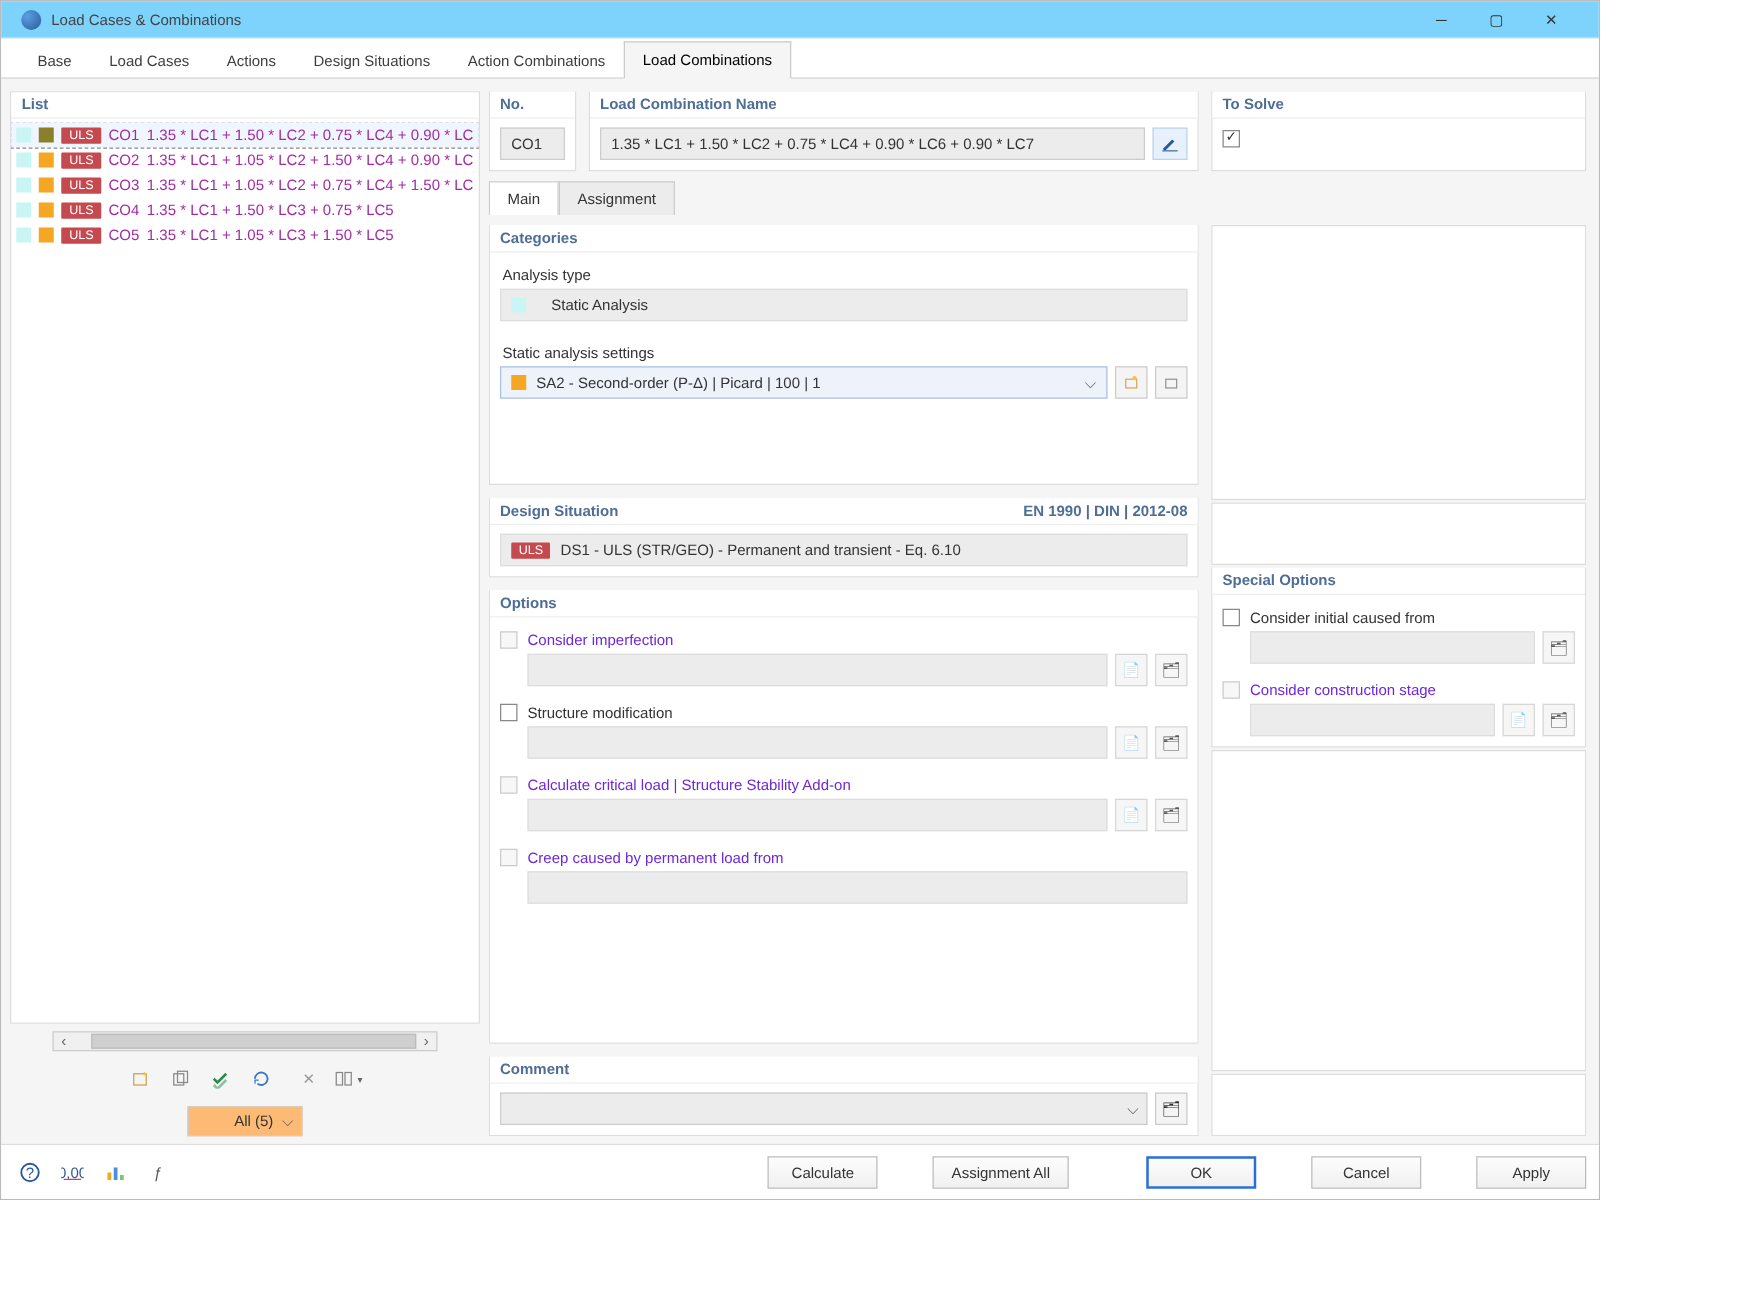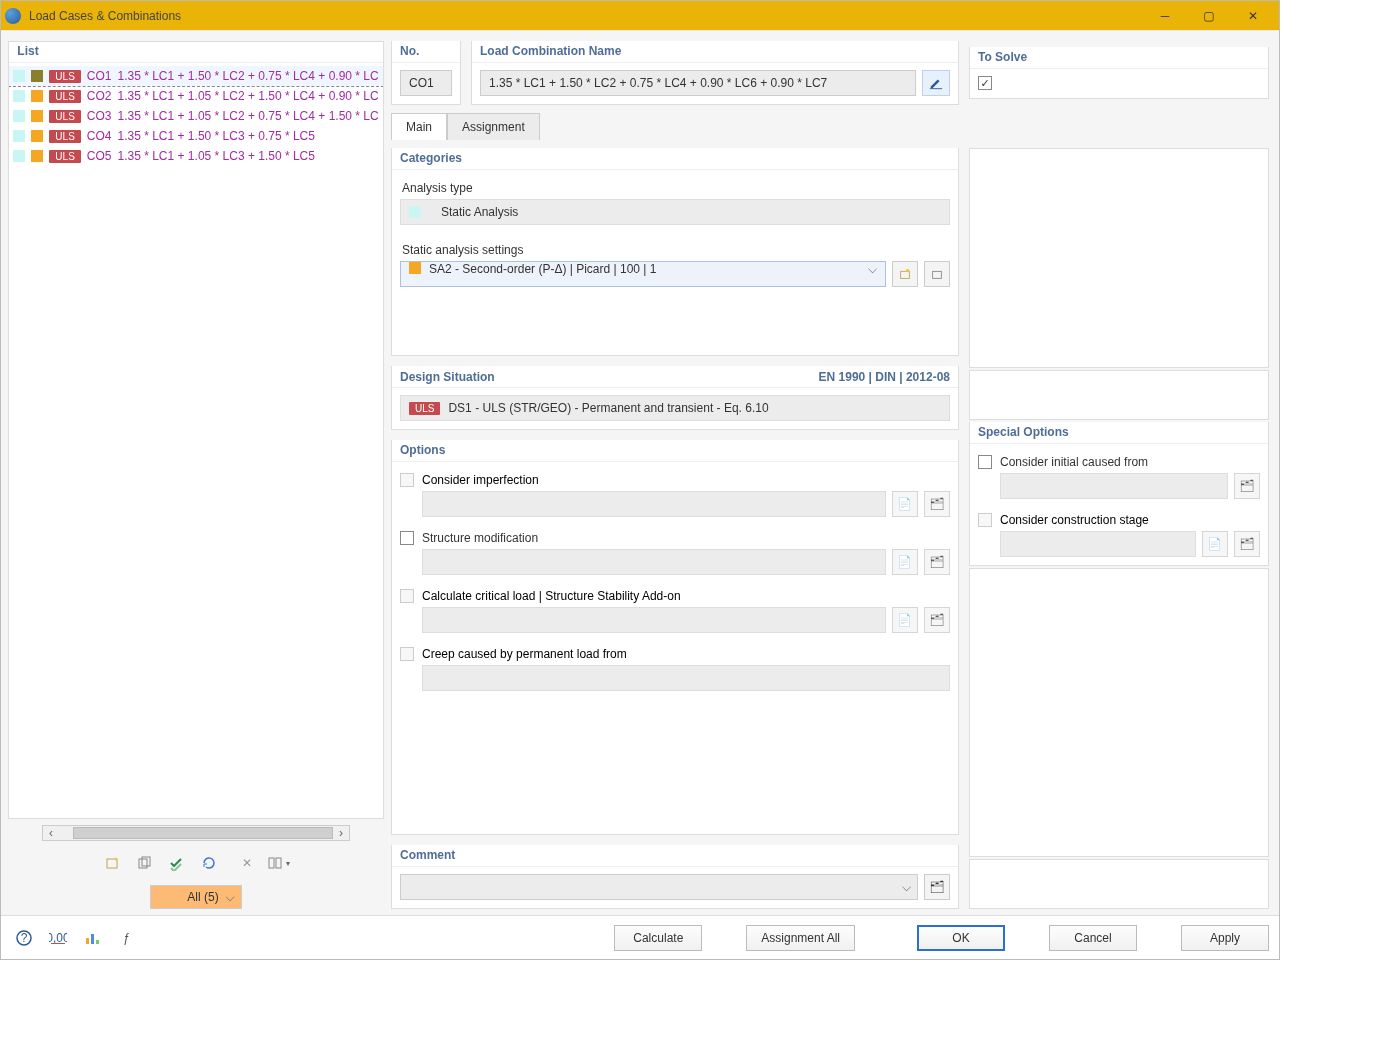--- a/index.html
+++ b/index.html
@@ -1,20 +1,20 @@
 <!DOCTYPE html>
 <html><head>
 <meta charset="utf-8">
 <style>
 * { box-sizing: border-box; margin: 0; padding: 0; font-family: "Segoe UI", Tahoma, sans-serif; font-size: 12px; }
 body { background: #ffffff; color: #333; }
 .window { width: 1280px; height: 960px; display: flex; flex-direction: column; border: 1px solid #bbb; background: #fff; }
 
 
-.titlebar { height: 30px; display: flex; align-items: center; padding: 0 4px; background: #eab308; border-bottom: 1px solid #e8e8e8; }
+.titlebar { height: 30px; display: flex; align-items: center; padding: 0 16px; background: #7dd3fc; border-bottom: 1px solid #e8e8e8; }
 .titlebar .appicon { width: 16px; height: 16px; margin-right: 8px; border-radius: 50%; background: radial-gradient(circle at 30% 30%, #5aa0e0,#2a5a9a); }
 .titlebar .title { flex: 1; color: #444; }
 .titlebar .winbtn { width: 44px; height: 30px; display:flex; align-items:center; justify-content:center; color:#333; }
 
 
 .tabs { height: 32px; display: flex; align-items: flex-end; padding: 0 14px; gap:0; border-bottom:1px solid #ccc; background:#fff;}
 .tab { padding: 7px 14px; color:#3e3e3e; border:1px solid transparent; border-bottom:none; position:relative; top:1px; cursor:default;}
 .tab.active { background:#f5f5f5; border:1px solid #ccc; border-bottom:1px solid #f5f5f5; color:#000;}
 .tab.active::after{content:"";position:absolute;left:0;right:0;bottom:-1px;height:1px;background:#f5f5f5;}
 
@@ -45,21 +45,21 @@
 
 .toolbar { display:flex; align-items:center; gap:6px; padding:4px 2px;}
 .tbtn { width:26px; height:24px; border:1px solid transparent; display:flex;align-items:center;justify-content:center; background:transparent; color:#555;}
 .tbtn svg{width:16px;height:16px;}
 .spacer{flex:1;}
 .filter-row{display:flex;gap:4px;align-items:center;}
 .filter-select{flex:1;height:24px;border:1px solid #ccc;background:#fdba74;padding:0 22px 0 36px;position:relative;display:flex;align-items:center;}
 .filter-select .chev{position:absolute;right:6px;color:#666;}
 
 
-.header-row{display:flex;gap:10px;align-items:center;}
+.header-row{display:flex;gap:10px;}
 .col-no{width:70px;}
 .col-name{flex:1;}
 .col-solve{width:300px;}
 .numbox{height:26px;border:1px solid #ccc;background:#ececec;display:flex;align-items:center;padding:0 8px;}
 .namebox{height:26px;border:1px solid #ccc;background:#ececec;flex:1;display:flex;align-items:center;padding:0 8px;color:#333;}
 .name-wrap{display:flex;align-items:center;gap:6px;}
 .iconbtn{width:28px;height:26px;border:1px solid #bcd2ef;background:#e7f1fc;display:flex;align-items:center;justify-content:center;color:#2a5a9a;}
 
 
 .subtabs{display:flex;gap:0;}
@@ -68,33 +68,33 @@
 
 
 .content-cols{flex:1;display:flex;gap:10px;overflow:hidden;}
 .col-main{flex:1;display:flex;flex-direction:column;gap:10px;overflow:auto;}
 .col-side{width:300px;display:flex;flex-direction:column;gap:2px;}
 
 .field-label{color:#333;padding:4px 0 4px 2px;}
 .readonly-cyan{height:26px;background:#ececec;border:1px solid #ddd;display:flex;align-items:center;gap:20px;padding:0 8px;}
 .readonly-cyan .sw{background:#c9f5f4;}
 .select-row{display:flex;gap:6px;align-items:center;}
-.select{flex:1;height:26px;border:1px solid #abc1e0;background:#eef3fb;display:flex;align-items:flex-start;padding:0 8px;gap:8px;position:relative;}
+.select{flex:1;height:26px;border:1px solid #abc1e0;background:#eef3fb;display:flex;align-items:center;padding:0 8px;gap:8px;position:relative;}
 .select .chev{margin-left:auto;color:#666;}
 .small-icon-btn{width:26px;height:26px;border:1px solid #ccc;background:#f4f4f4;display:flex;align-items:center;justify-content:center;}
 .ds-row{display:flex;align-items:center;justify-content:space-between;}
 .ds-code{color:#4f6e96;font-weight:600;}
 .ds-bar{height:26px;background:#ececec;border:1px solid #ddd;display:flex;align-items:center;gap:8px;padding:0 8px;}
 
 .chk-row{display:flex;align-items:center;gap:8px;padding:4px 0;}
 .chk{width:14px;height:14px;border:1px solid #888;background:#fff;display:inline-flex;align-items:center;justify-content:center;}
 .chk.disabled{border-color:#ccc;background:#f7f7f7;}
 .chk.checked::after{content:"✓";font-size:11px;color:#333;line-height:1;}
 .chk-label{color:#333;}
-.chk-label.disabled{color:#000000;}
+.chk-label.disabled{color:#6d28d9;}
 .opt-input{height:26px;background:#ececec;border:1px solid #ddd;flex:1;}
 .opt-row{display:flex;gap:6px;align-items:center;padding-left:22px;}
 .opt-row .small-icon-btn{opacity:.8;}
 
 .comment-panel .panel-body{display:flex;gap:6px;align-items:center;}
 .comment-select{flex:1;height:26px;border:1px solid #ccc;background:#ececec;position:relative;}
 .comment-select .chev{position:absolute;right:6px;top:5px;color:#666;}
 
 
 .bottombar{height:44px;border-top:1px solid #ddd;background:#fff;display:flex;align-items:center;padding:0 10px;gap:8px;}
@@ -111,20 +111,28 @@
 <div class="window">
 
   <div class="titlebar">
     <div class="appicon"></div>
     <div class="title">Load Cases &amp; Combinations</div>
     <div class="winbtn">─</div>
     <div class="winbtn">▢</div>
     <div class="winbtn close">✕</div>
   </div>
 
+  <div class="tabs" id="tabs">
+      <div class="tab">Base</div>
+      <div class="tab">Load Cases</div>
+      <div class="tab">Actions</div>
+      <div class="tab">Design Situations</div>
+      <div class="tab">Action Combinations</div>
+      <div class="tab active">Load Combinations</div>
+    </div>
 
   <div class="main">
 
     <div class="leftpane">
       <div class="panel listpanel">
         <div class="panel-title">List</div>
         <div class="panel-body">
           <div class="listrows" id="listrows">
               <div class="row selected">
                 <span class="sw cyan"></span>

